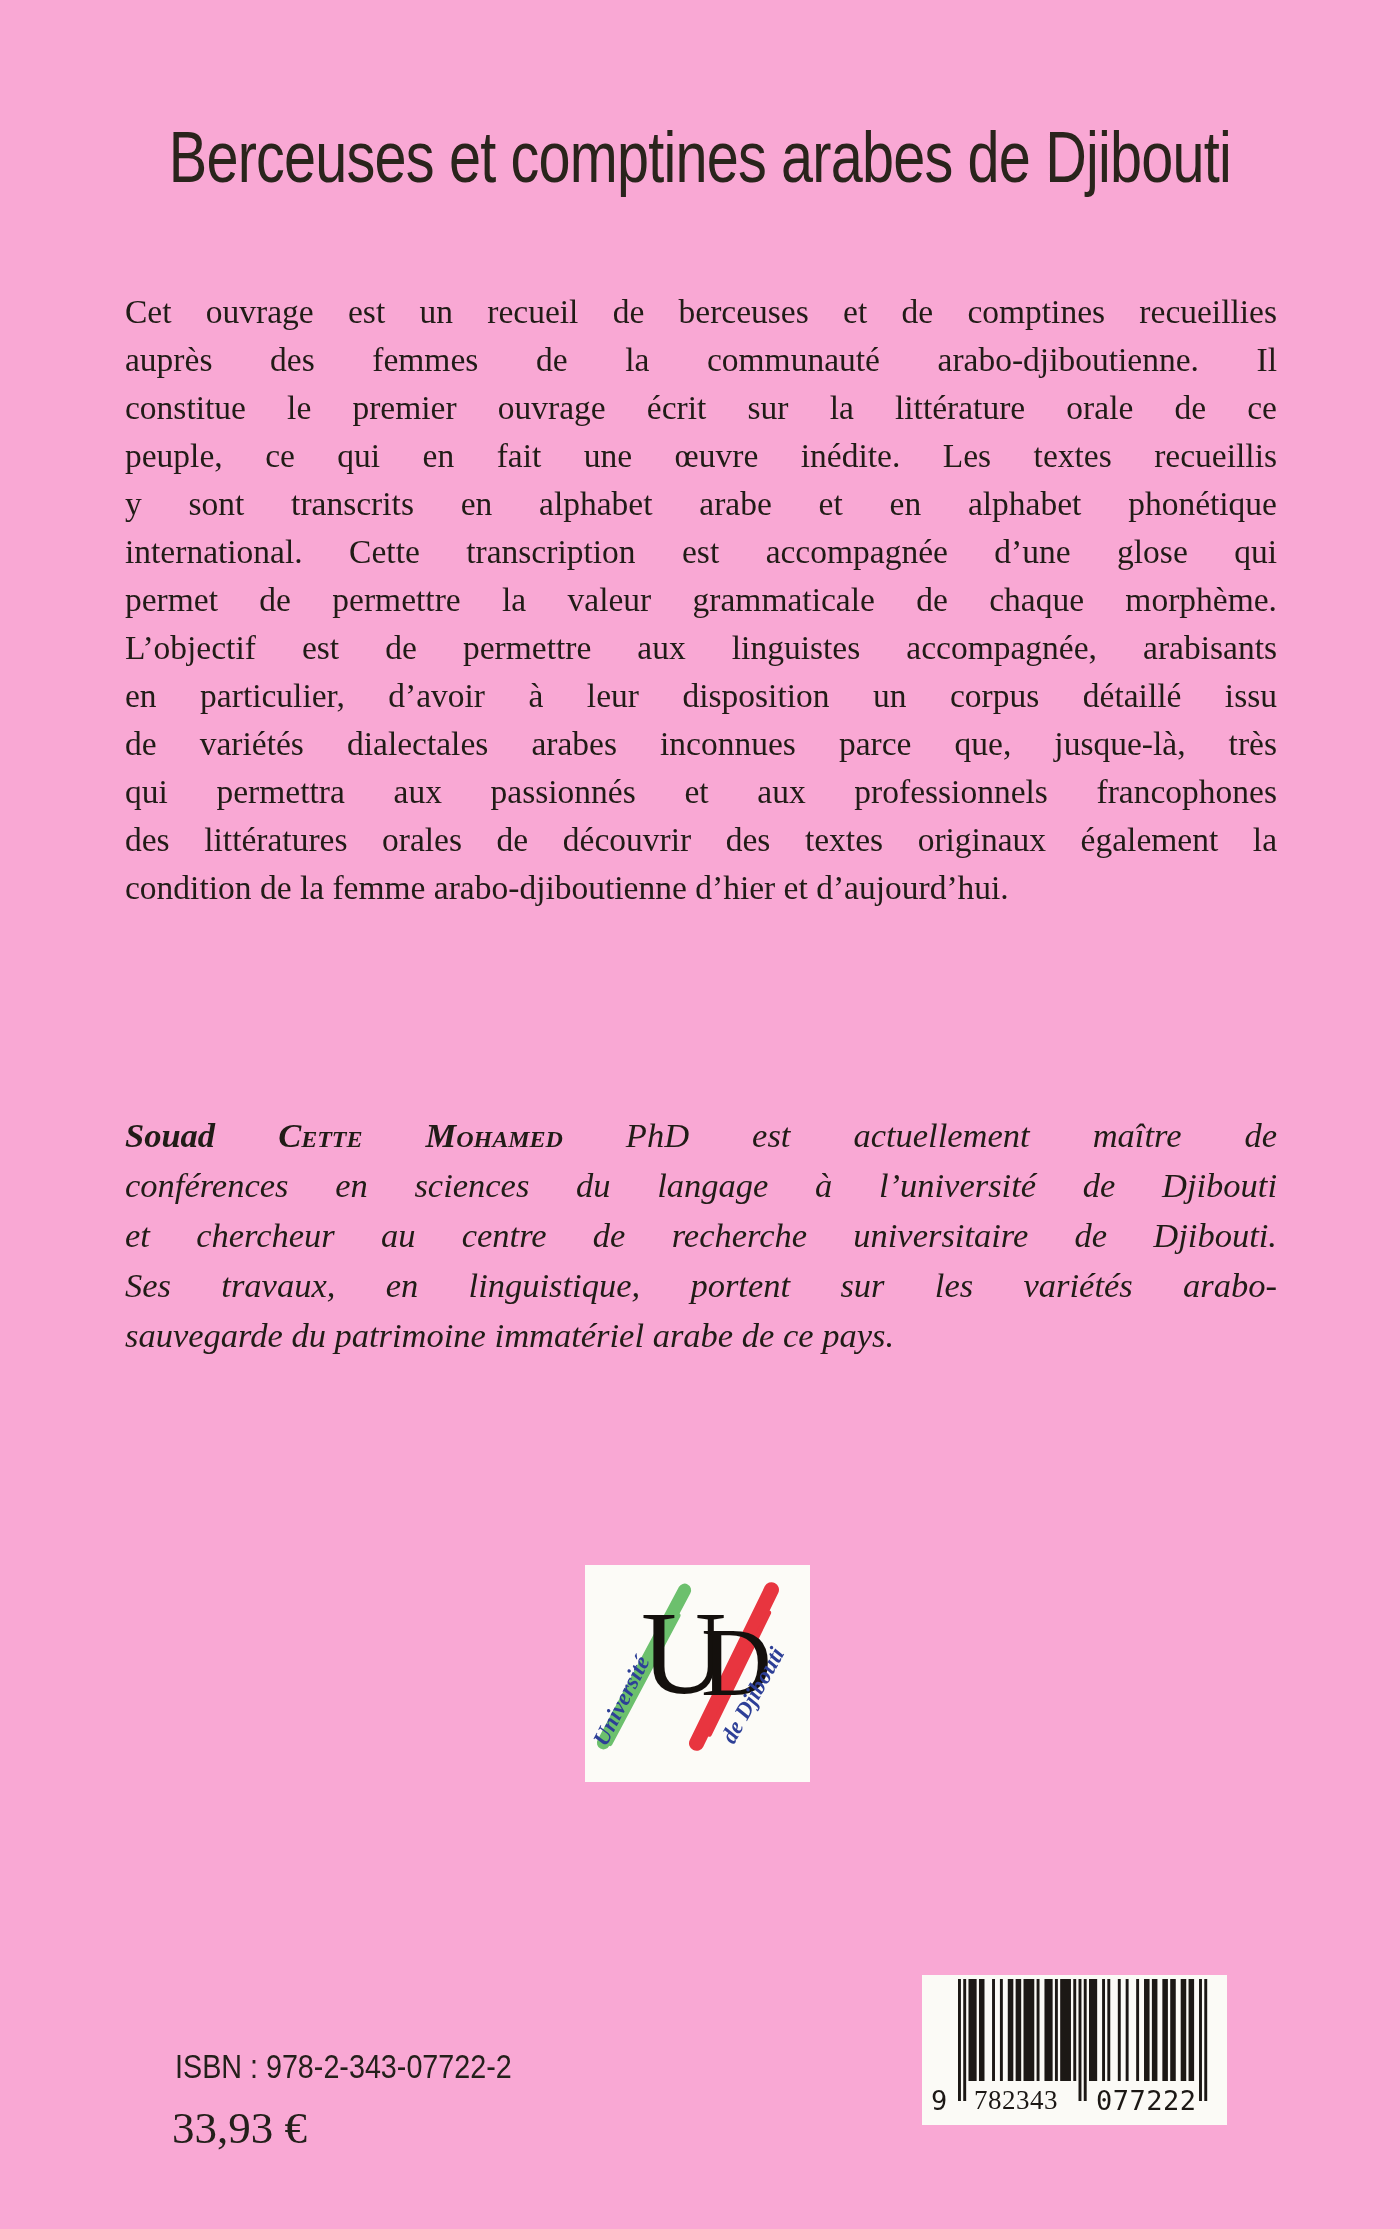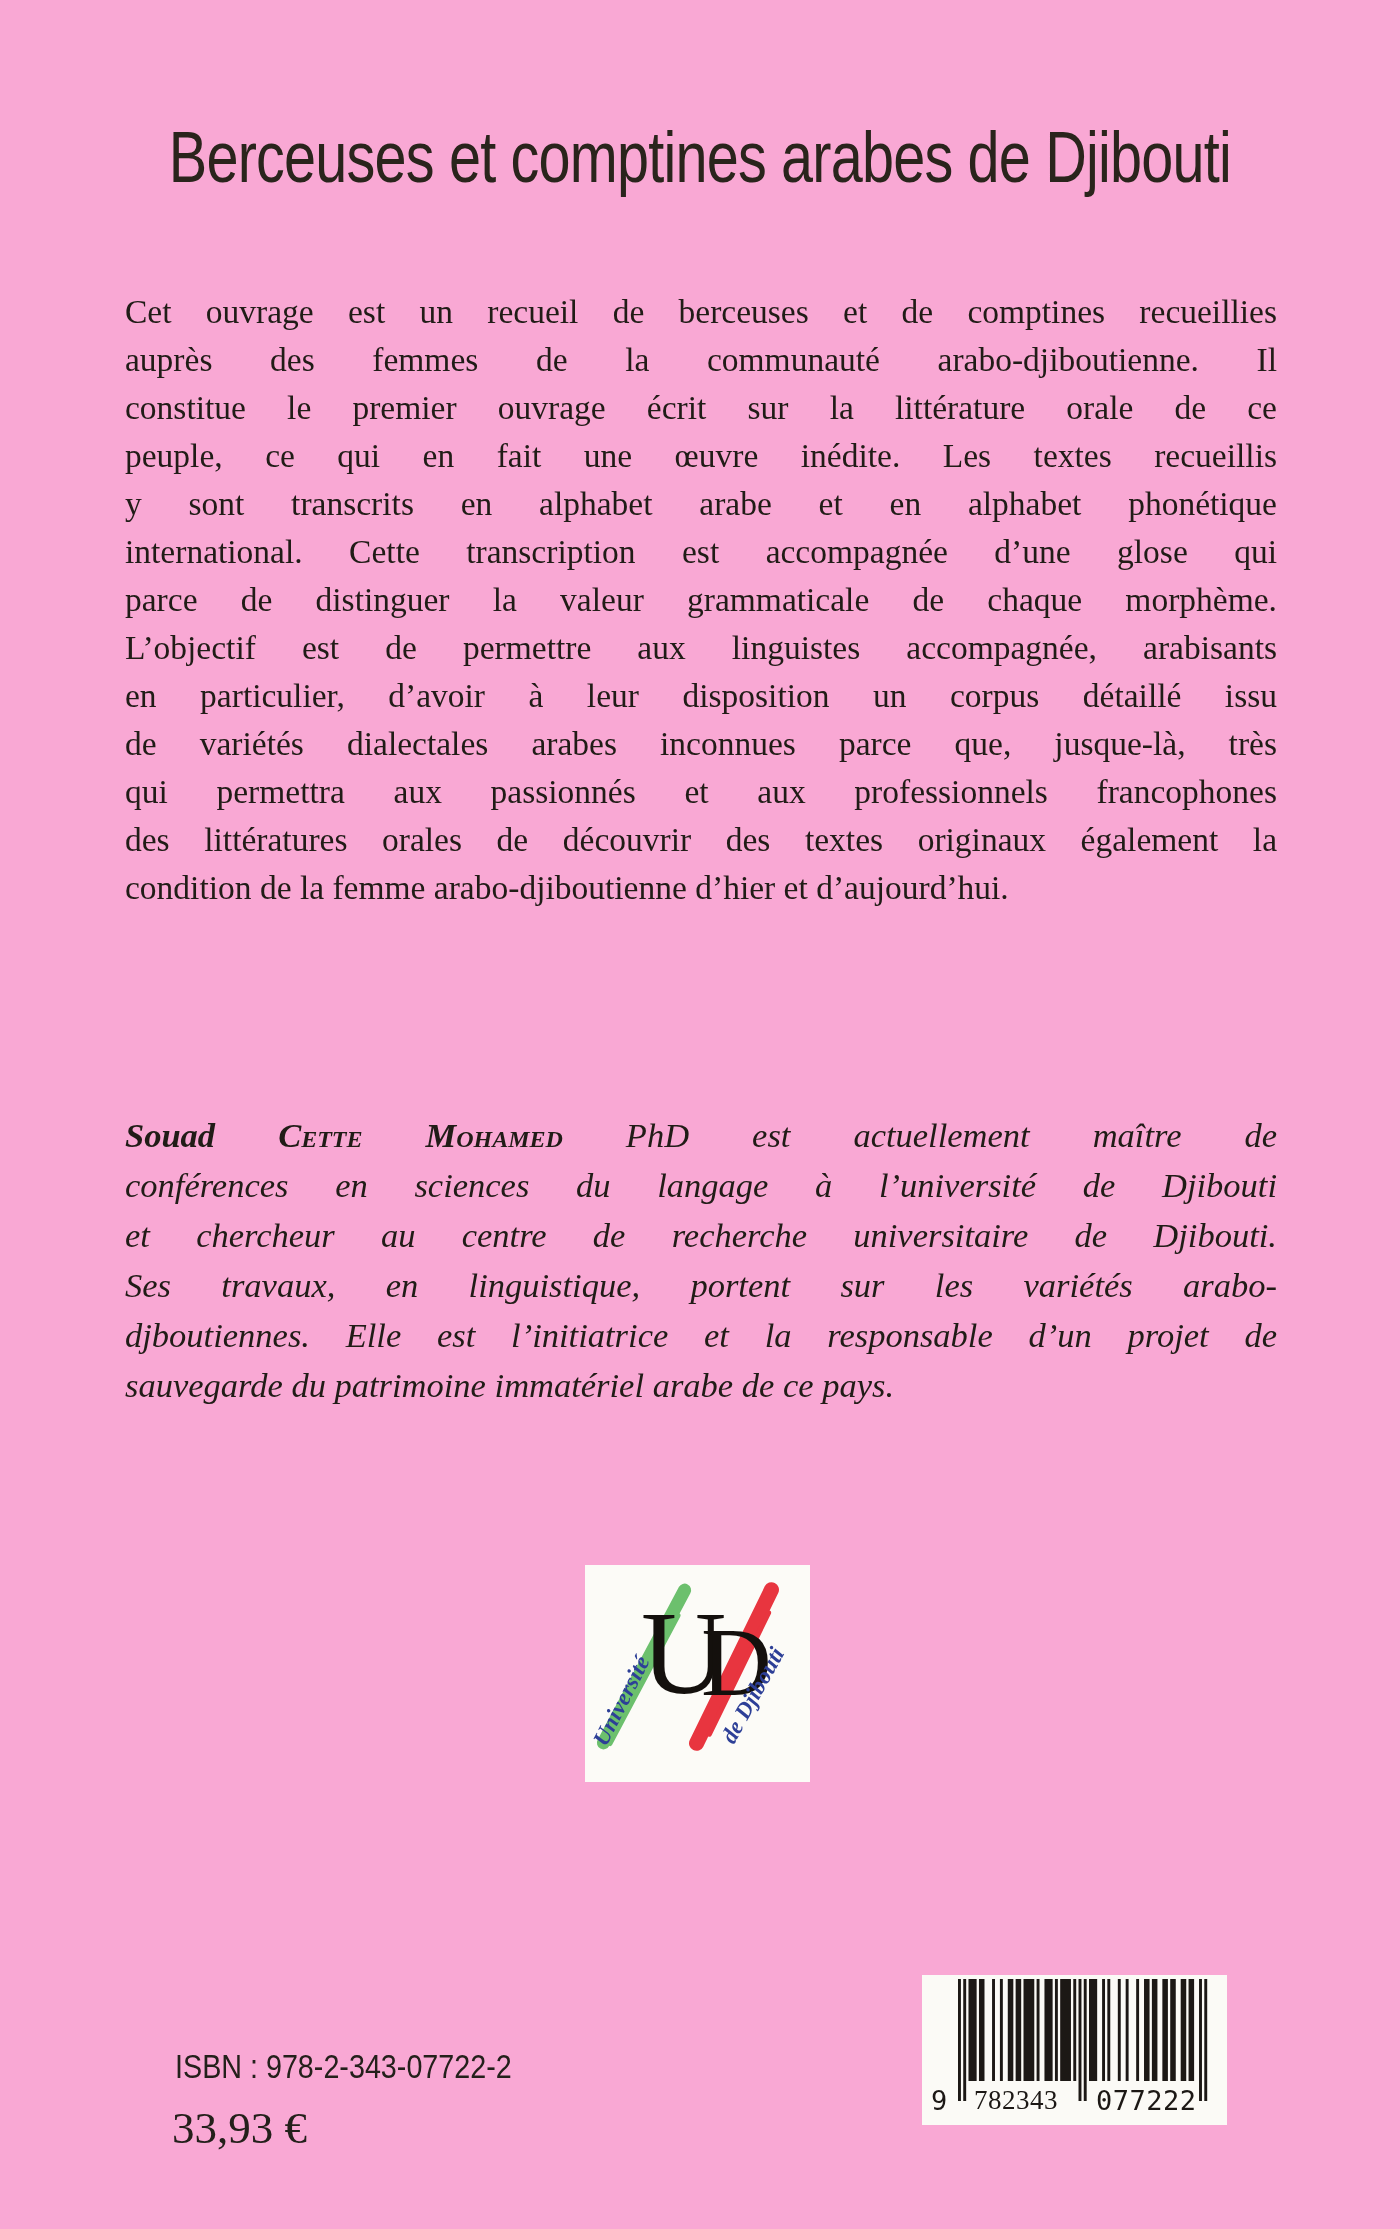--- a/index.html
+++ b/index.html
@@ -103,39 +103,38 @@
     <span>Berceuses et comptines arabes de Djibouti</span>
   </div>
 
   <div class="synopsis">
       <div class="jline">Cet ouvrage est un recueil de berceuses et de comptines recueillies</div>
       <div class="jline">auprès des femmes de la communauté arabo-djiboutienne. Il</div>
       <div class="jline">constitue le premier ouvrage écrit sur la littérature orale de ce</div>
       <div class="jline">peuple, ce qui en fait une œuvre inédite. Les textes recueillis</div>
       <div class="jline">y sont transcrits en alphabet arabe et en alphabet phonétique</div>
       <div class="jline">international. Cette transcription est accompagnée d’une glose qui</div>
-      <div class="jline">parce de distinguer la valeur grammaticale de chaque morphème.</div>
+      <div class="jline">permet de permettre la valeur grammaticale de chaque morphème.</div>
       <div class="jline">L’objectif est de permettre aux linguistes accompagnée, arabisants</div>
       <div class="jline">en particulier, d’avoir à leur disposition un corpus détaillé issu</div>
       <div class="jline">de variétés dialectales arabes inconnues parce que, jusque-là, très</div>
       <div class="jline">qui permettra aux passionnés et aux professionnels francophones</div>
       <div class="jline">des littératures orales de découvrir des textes originaux également la</div>
       <div class="jline last">condition de la femme arabo-djiboutienne d’hier et d’aujourd’hui.</div>
     </div>
 
   <div class="bio">
     <div class="jline">
       <span class="bname"><span>Souad</span> <span class="sc">Cette Mohamed</span></span>
       <span>PhD est actuellement maître de</span>
     </div>
     <div>
         <div class="jline">conférences en sciences du langage à l’université de Djibouti</div>
         <div class="jline">et chercheur au centre de recherche universitaire de Djibouti.</div>
         <div class="jline">Ses travaux, en linguistique, portent sur les variétés arabo-</div>
-        <div class="jline">djboutiennes. Elle est l’initiatrice et la responsable d’un projet de</div>
         <div class="jline last">sauvegarde du patrimoine immatériel arabe de ce pays.</div>
       </div>
   </div>
 
   <div class="logo">
     <div class="brush green"></div>
     <div class="brush green2"></div>
     <div class="brush red"></div>
     <div class="brush red2"></div>
     <span class="mono u">U</span>

